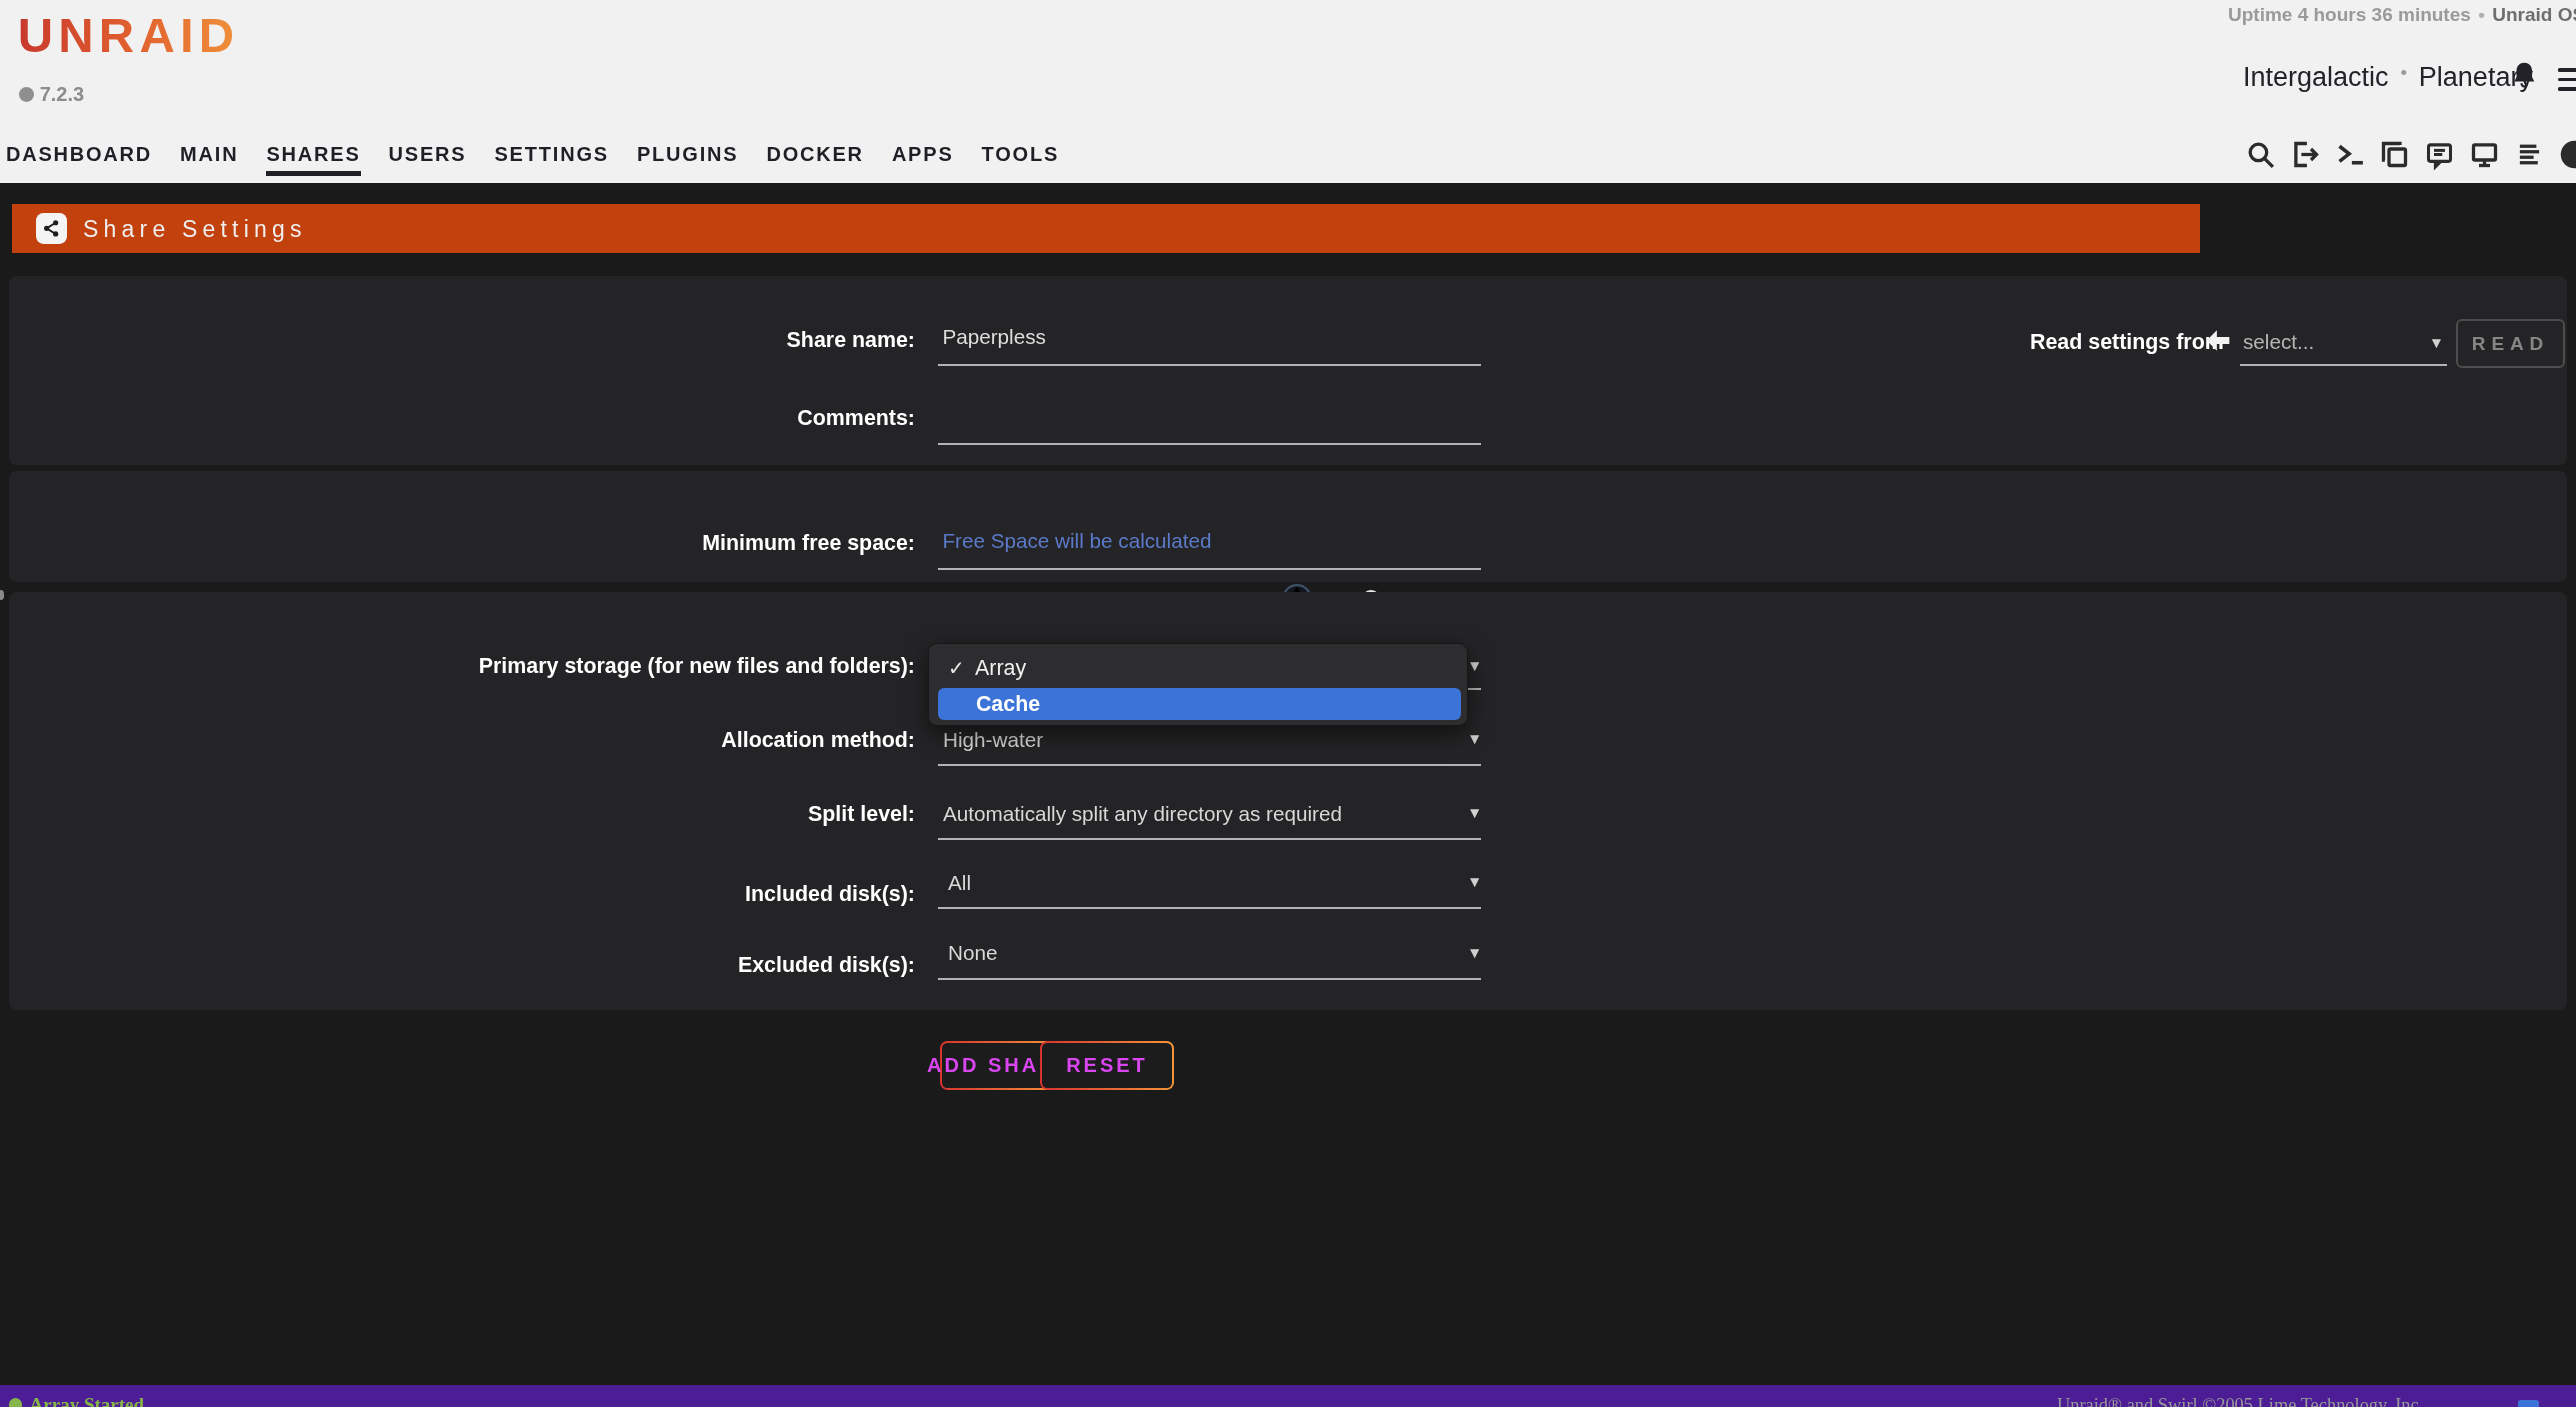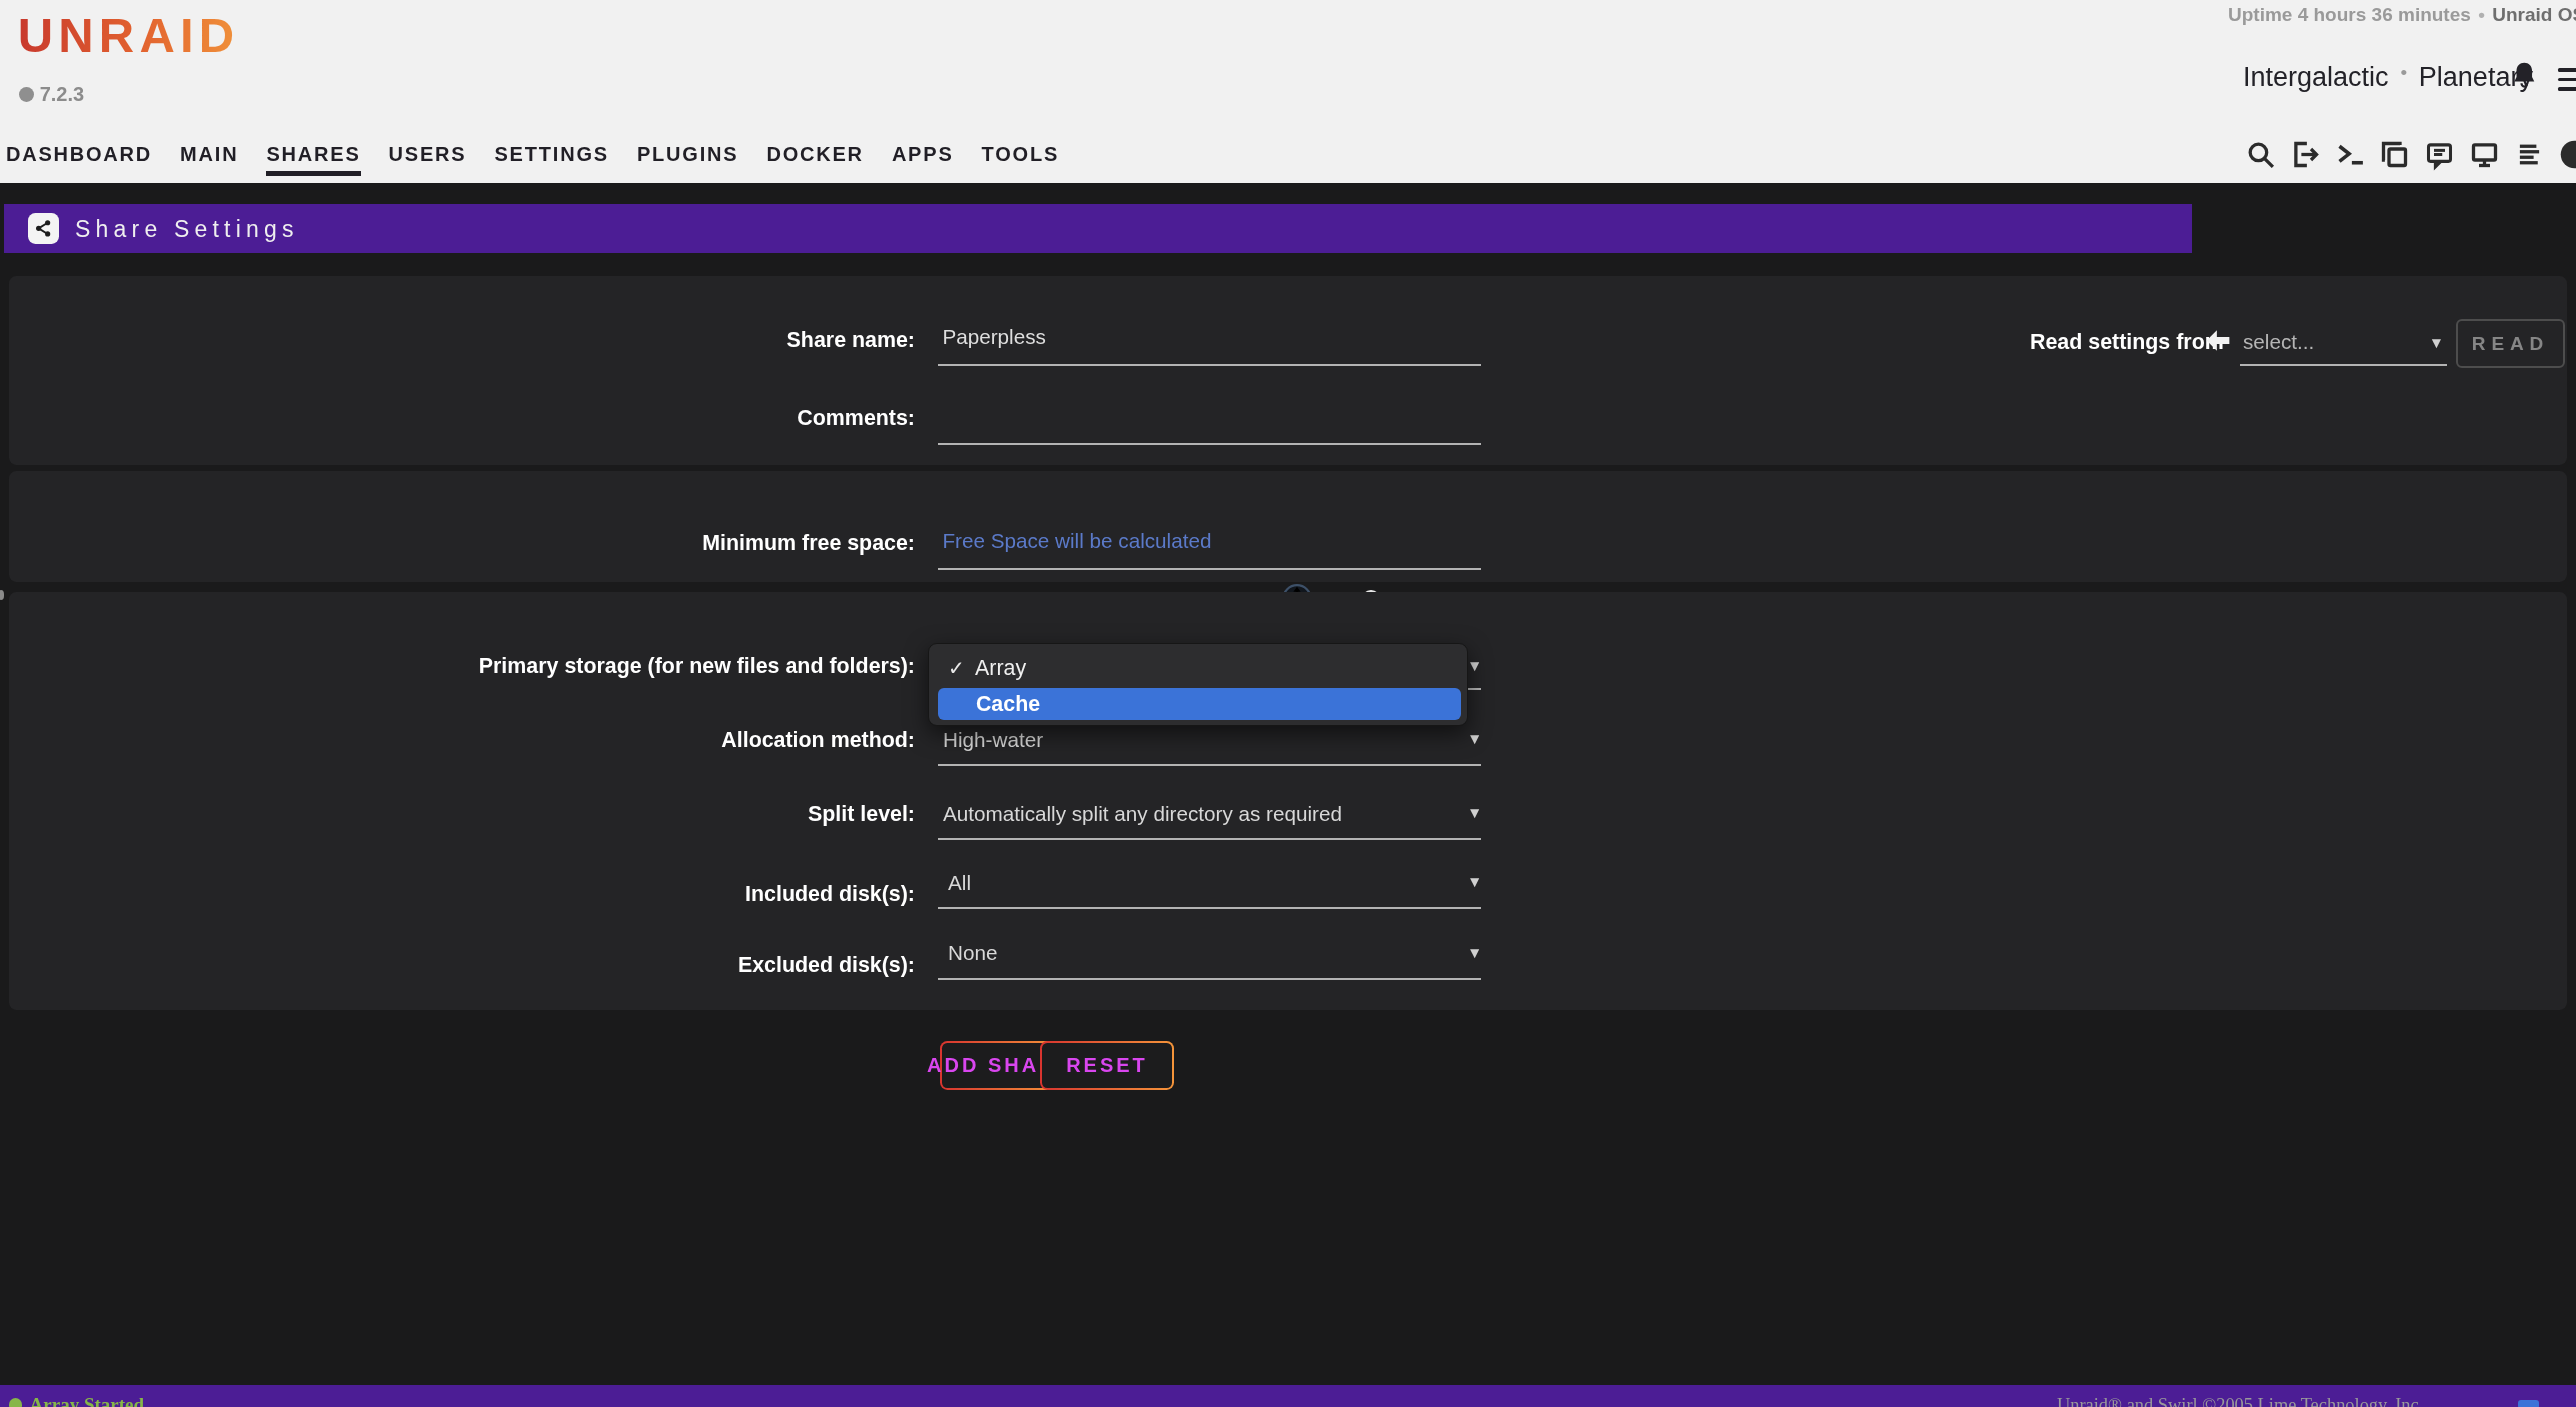--- a/index.html
+++ b/index.html
@@ -28,21 +28,21 @@
   .hamburger{ position:absolute; left:2558px; top:68px; width:34px; }
   .hamburger div{ height:3.7px; background:#232228; margin-bottom:5.9px; border-radius:1.5px; }
   
   .nav{ position:absolute; left:0; top:125px; width:2576px; height:58px; display:flex; align-items:center;
     padding-left:5.9px; gap:28px; background:#f1f1f1; }
   .nav-item{ font-size:20px; font-weight:700; letter-spacing:1.8px; color:#211f26; position:relative; cursor:pointer; }
   .nav-item.active::after{ content:""; position:absolute; left:0; right:0; bottom:-10.3px; height:4.4px; background:#211f26; }
   .nav-icons{ position:absolute; left:2244px; top:125px; height:58px; display:flex; align-items:center; gap:11.8px; }
   .nav-icons svg{ display:block; }
   
-  .titlebar{ position:absolute; left:4px; top:204px; width:2188px; height:49px; background:#4c1d95;
+  .titlebar{ position:absolute; left:12px; top:204px; width:2188px; height:49px; background:#c2410c;
     display:flex; align-items:center; }
   .titlebar .badge{ position:absolute; left:23.6px; top:8.9px; width:31px; height:31px; background:#f4f4f4;
     border-radius:7.4px; display:flex; align-items:center; justify-content:center; }
   .titlebar .page-title{ position:absolute; left:71px; top:11.8px; color:#efefef; font-size:23px; letter-spacing:5.2px; }
   
   .section{ position:absolute; left:8.9px; width:2558px; background:#242426; border-radius:7.4px; }
   .sec1{ top:276px; height:189px; }
   .sec2{ top:471px; height:111px; }
   .sec3{ top:592px; height:418px; }
   .flabel{ position:absolute; left:295px; width:620px; text-align:right; color:#ffffff;

